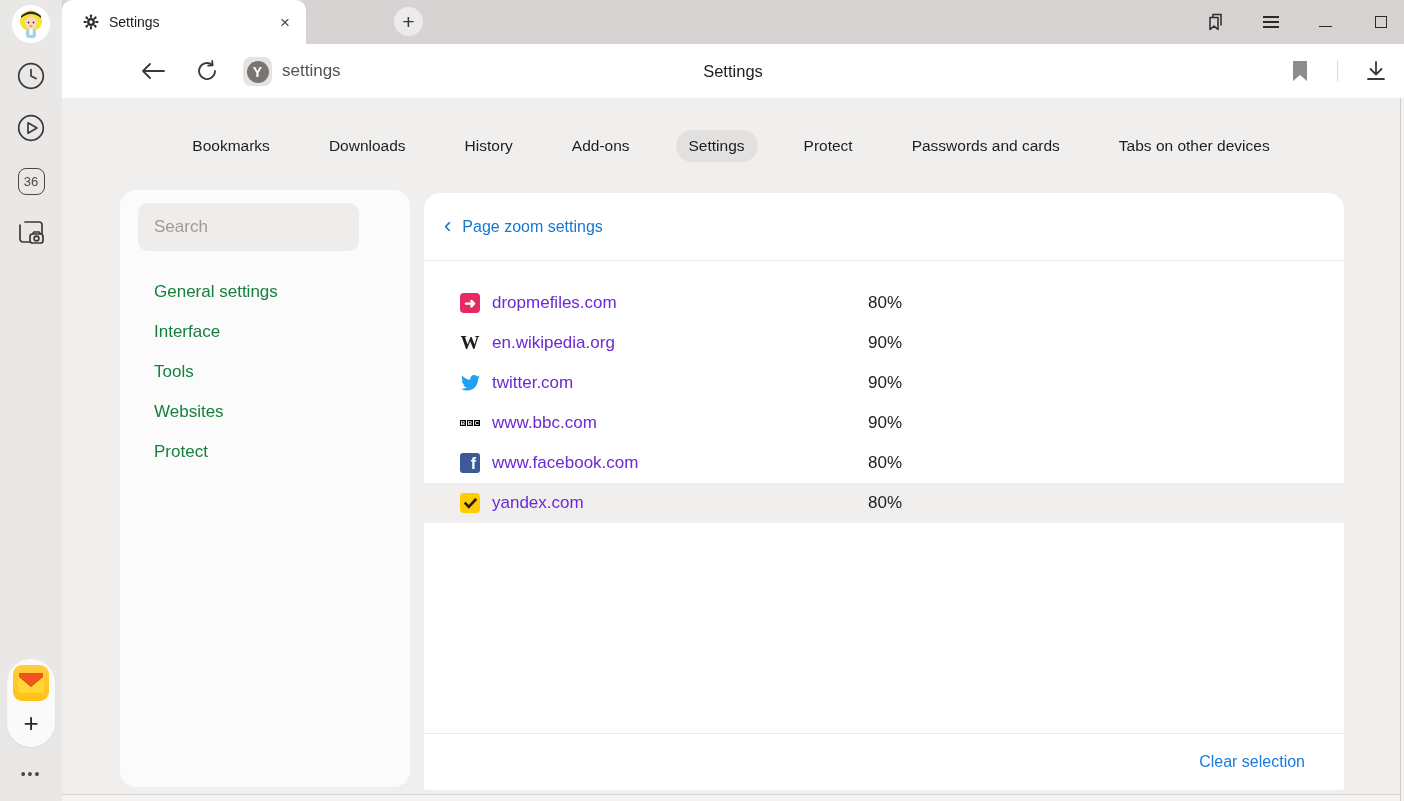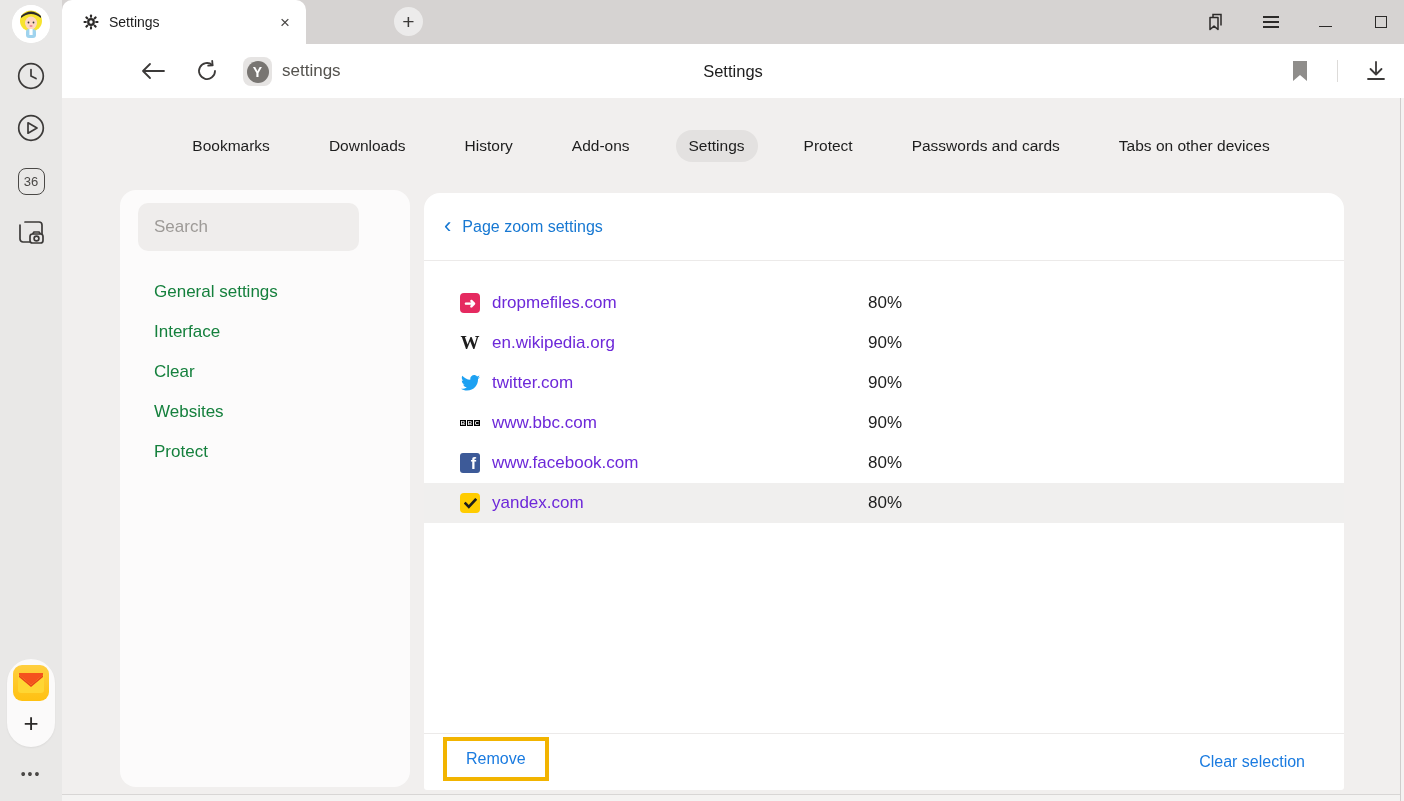--- a/index.html
+++ b/index.html
@@ -226,21 +226,21 @@
   <span class="nav-item">Protect</span>
   <span class="nav-item">Passwords and cards</span>
   <span class="nav-item">Tabs on other devices</span>
 </div>
 
 <div class="panel">
   <input class="search-box" type="text" placeholder="Search" style="">
   <div class="panel-list">
     <div class="panel-item">General settings</div>
     <div class="panel-item">Interface</div>
-    <div class="panel-item">Clear</div>
+    <div class="panel-item">Tools</div>
     <div class="panel-item">Websites</div>
     <div class="panel-item">Protect</div>
   </div>
 </div>
 
 <div class="main">
   <div class="main-header">
     <span class="chevron">‹</span>
     <span class="main-title">Page zoom settings</span>
   </div>
@@ -284,21 +284,18 @@
         <svg width="13" height="11" viewBox="0 0 13 11" fill="none" stroke="#1d1d1d" stroke-width="2.6" stroke-linecap="square">
             <path d="M1.5 5.5 L4.8 8.8 L11.3 1.8"></path>
           </svg>
       </span>
       <span class="site-name">yandex.com</span>
       <span class="site-zoom">80%</span>
     </div>
   </div>
 
   <div class="main-footer">
-    <span class="remove-wrap">
-      <button class="link">Remove</button>
-    </span>
     <button class="link clear-link">Clear selection</button>
   </div>
 </div>
 
 <div class="v-scroll"></div>
 <div class="h-scroll"></div>
 
 </body></html>

